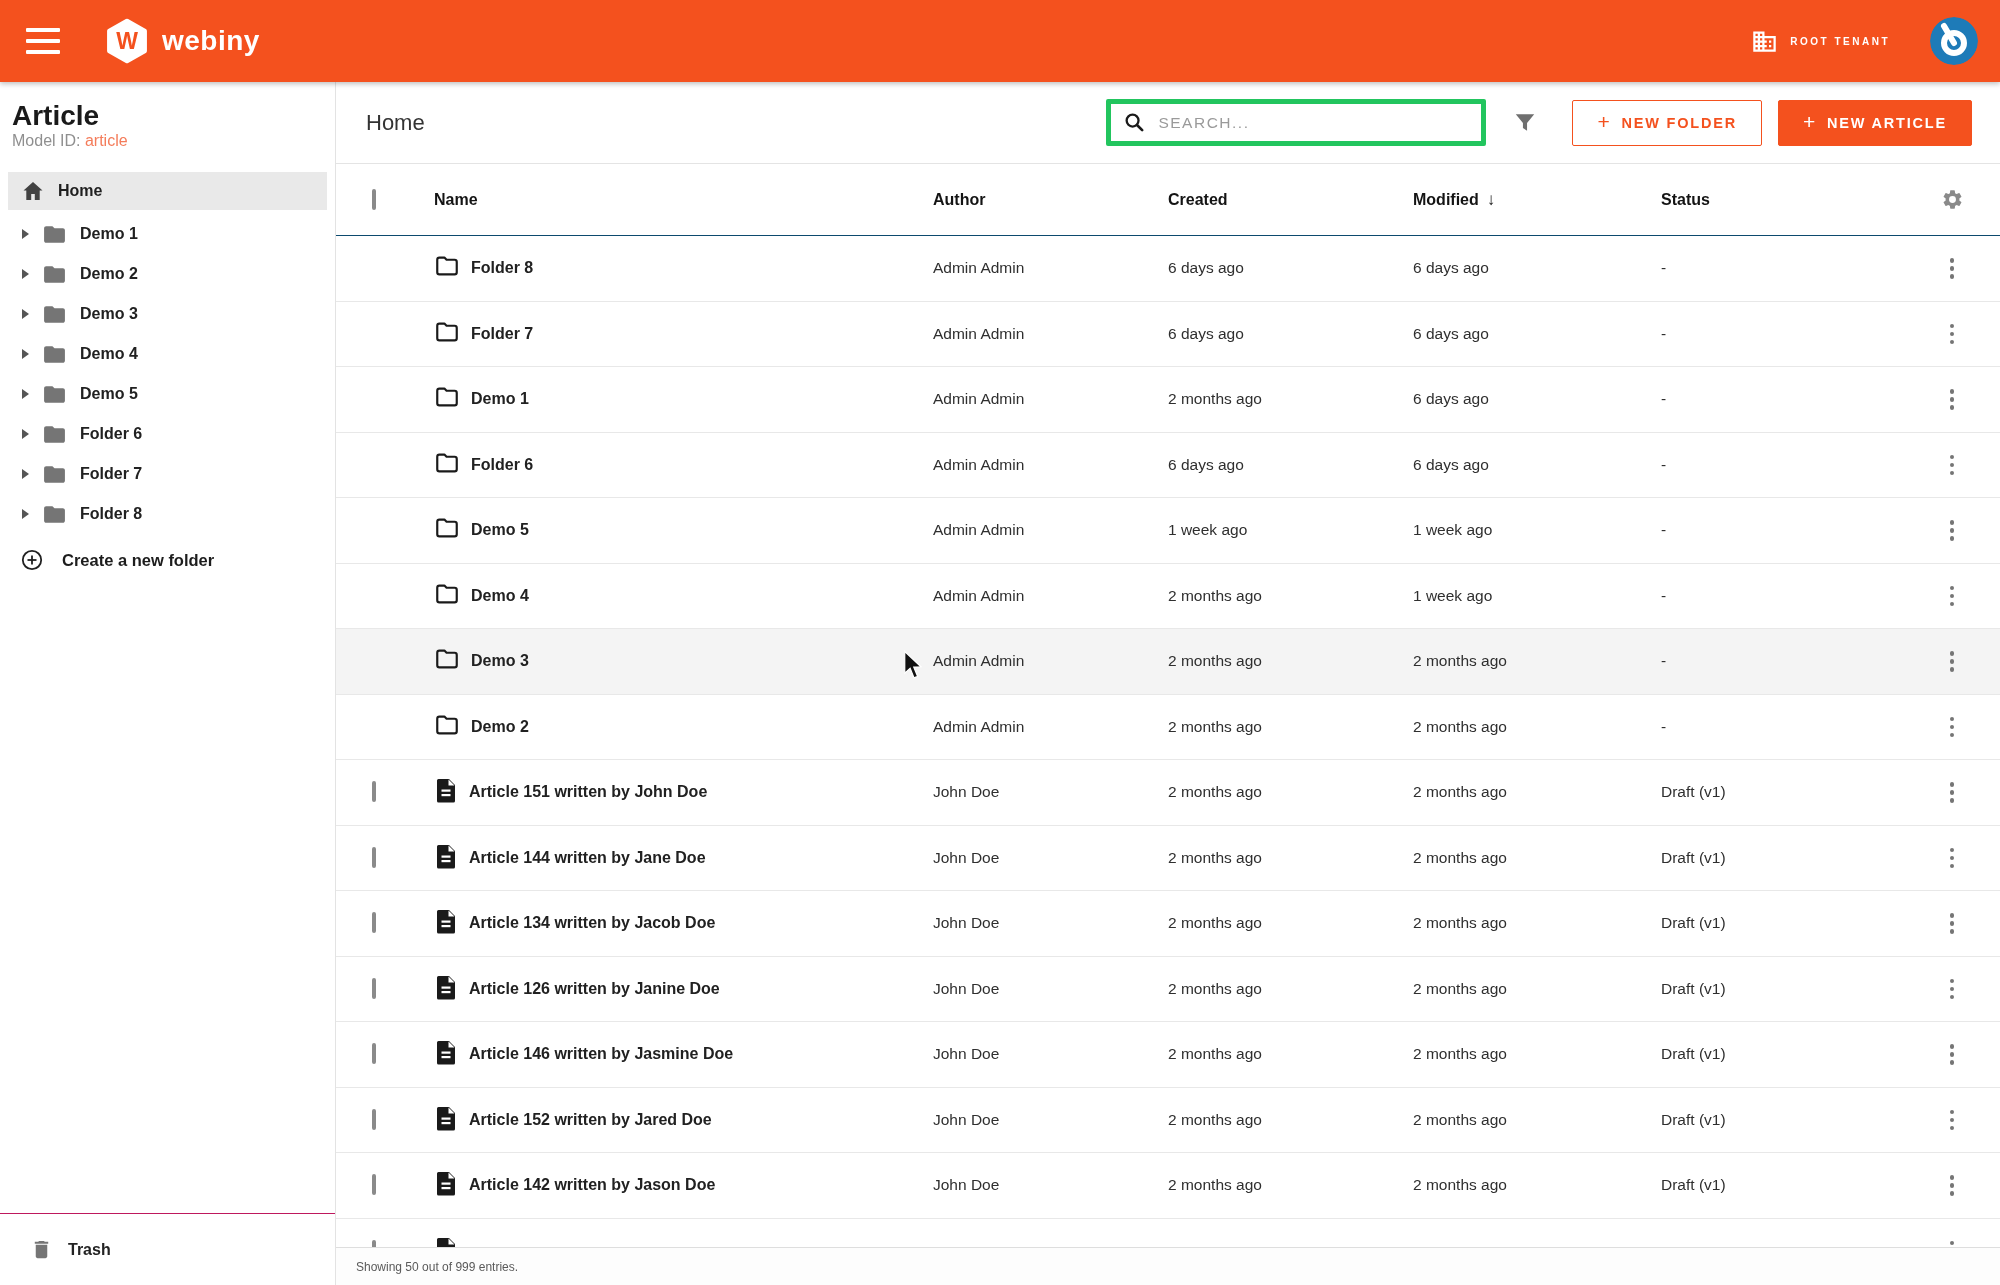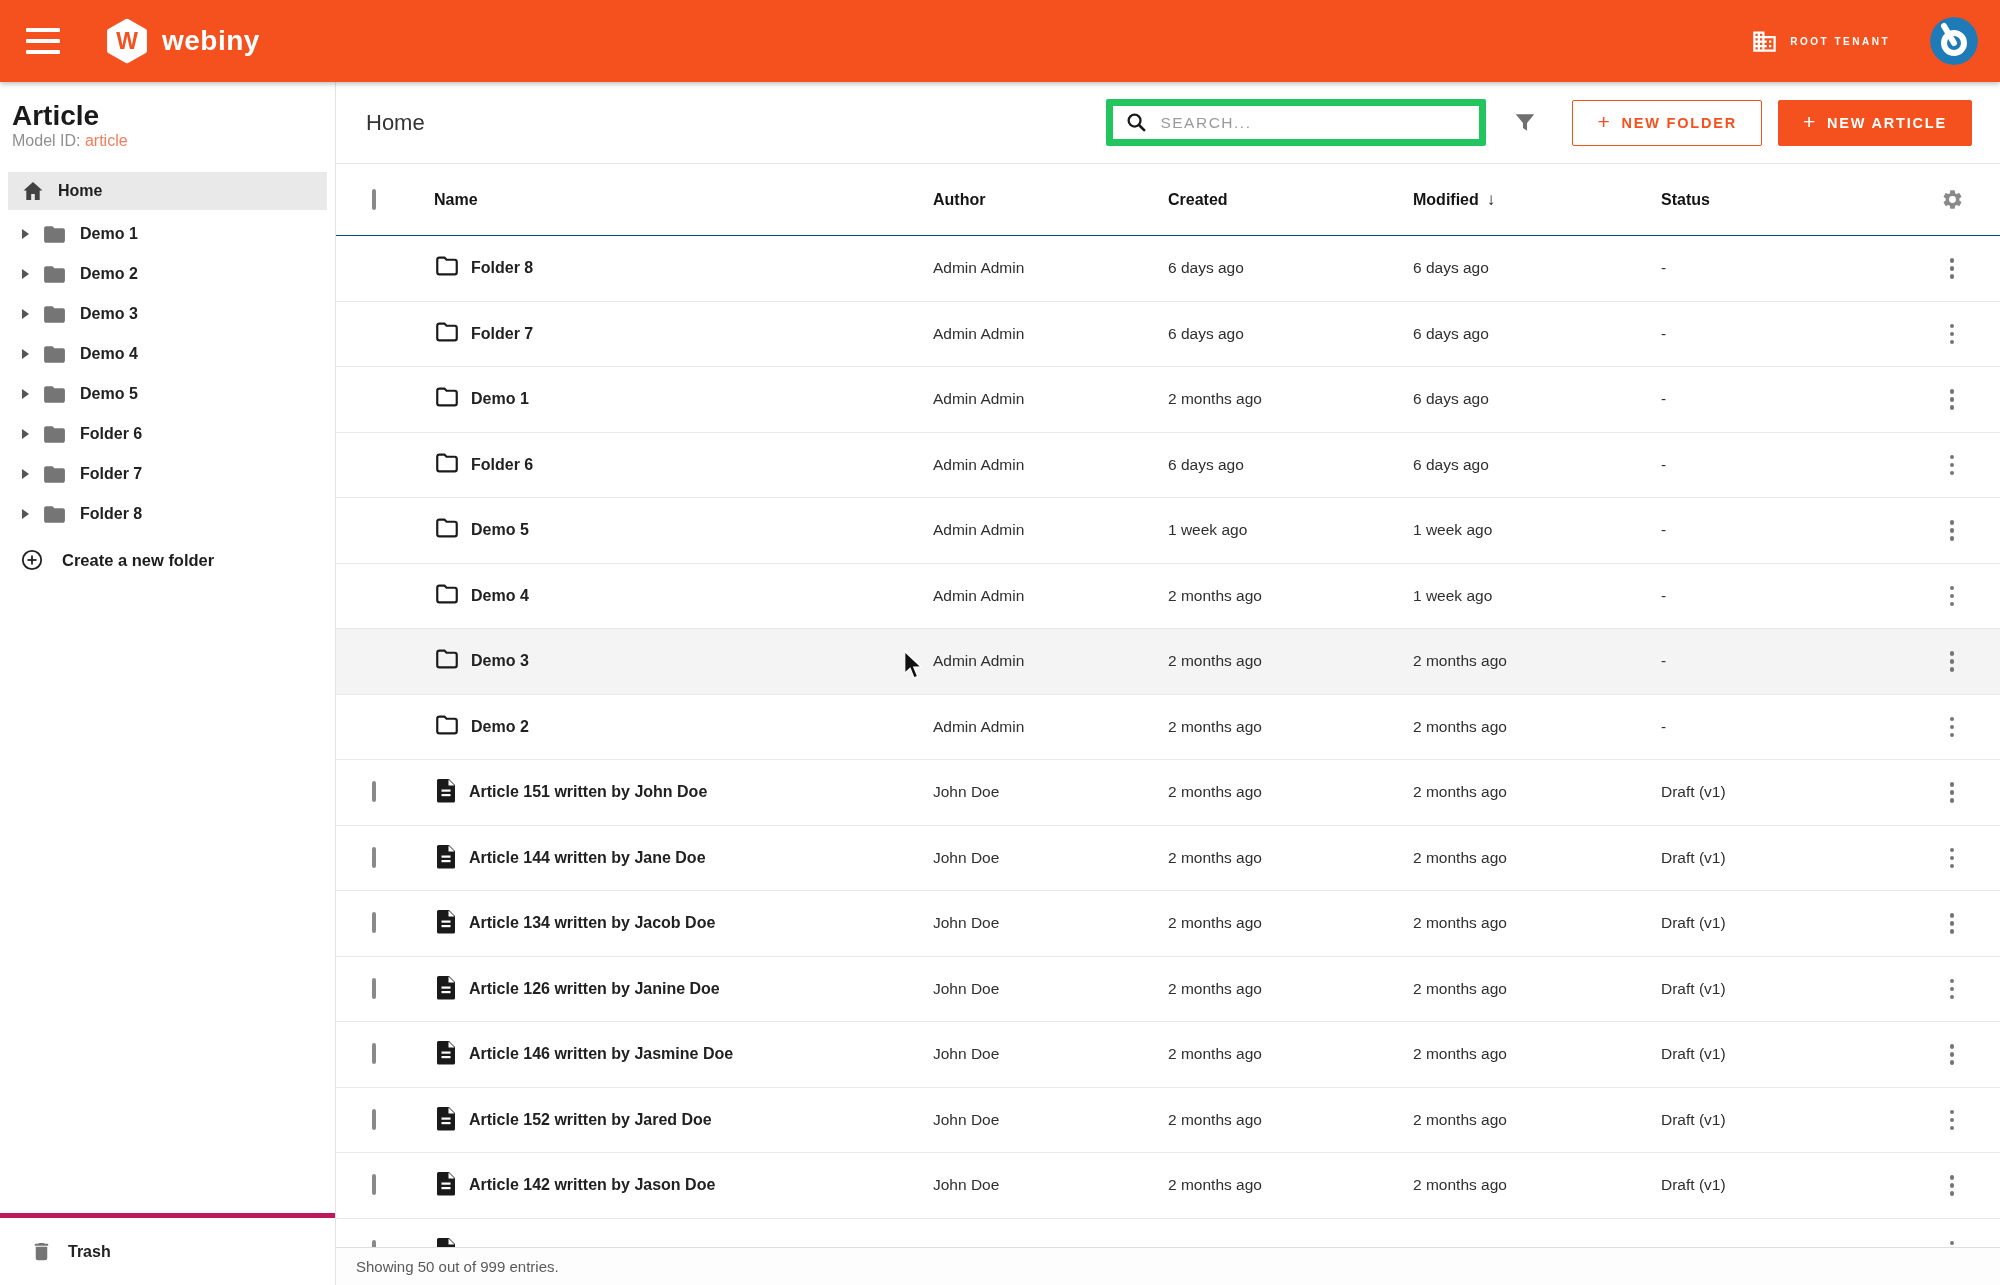--- a/index.html
+++ b/index.html
@@ -30,27 +30,27 @@
   .side-title{margin:18px 12px 0;font-size:28px;font-weight:700;color:#1a1a1a;}
   .model-id{margin:0 12px 0;font-size:16px;color:#8f8f8f;}
   .model-id b{color:var(--model-id-accent);font-weight:400;}
   .home-item{margin:22px 8px 0;height:38px;background:#e9e9e9;display:flex;align-items:center;gap:13px;padding-left:13px;font-size:16px;font-weight:700;color:#1f1f1f;cursor:pointer;}
   .tree{list-style:none;margin-top:4px;}
   .tree-item{height:40px;display:flex;align-items:center;padding-left:22px;cursor:pointer;}
   .chev{width:0;height:0;border-top:5px solid transparent;border-bottom:5px solid transparent;border-left:7px solid #555;margin-right:13px;}
   .tree-item .f-ico{margin-right:13px;display:flex;}
   .tree-label{font-size:16px;font-weight:600;color:#212121;}
   .create-folder{display:flex;align-items:center;gap:18px;padding-left:20px;height:44px;margin-top:4px;font-size:16.5px;font-weight:700;color:#1d1d1d;cursor:pointer;}
-  .trash-bar{position:absolute;bottom:0;left:0;right:0;height:72px;border-top:5px solid #be185d;display:flex;align-items:center;gap:15px;padding-left:30px;font-size:16px;font-weight:600;color:#232323;cursor:pointer;background:#fff;}
+  .trash-bar{position:absolute;bottom:0;left:0;right:0;height:72px;border-top:1px solid #be185d;display:flex;align-items:center;gap:15px;padding-left:30px;font-size:16px;font-weight:600;color:#232323;cursor:pointer;background:#fff;}
 
   
   .main{flex:1;position:relative;background:#fff;overflow:hidden;}
   .toolbar{height:82px;display:flex;align-items:center;padding:0 28px 0 30px;border-bottom:1px solid #e4e4e4;}
   .page-title{font-size:22px;font-weight:500;color:#333;}
-  .search{margin-left:auto;width:380px;height:47px;border:7px solid #22c55e;border-radius:2px;display:flex;align-items:center;padding:0 12px;gap:12px;background:#fff;}
+  .search{margin-left:auto;width:380px;height:47px;border:5px solid #22c55e;border-radius:2px;display:flex;align-items:center;padding:0 12px;gap:12px;background:#fff;}
   .search input{border:none;outline:none;flex:1;font-family:inherit;font-size:15.5px;letter-spacing:1px;color:#333;}
   .search input::placeholder{color:#9a9a9a;letter-spacing:1.5px;}
   .filter-btn{width:46px;height:46px;display:grid;place-items:center;margin:0 8px 0 16px;cursor:pointer;background:none;border:none;}
   .btn{height:46px;display:flex;align-items:center;gap:10px;border-radius:2px;font-family:inherit;font-size:14.5px;font-weight:600;letter-spacing:1.8px;padding:0 24px;cursor:pointer;}
   .btn .plus{font-size:21px;font-weight:400;line-height:1;margin-top:-2px;}
   .btn-outline{background:#fff;border:1px solid var(--primary);color:var(--primary);margin-left:16px;}
   .btn-filled{background:var(--primary);border:1px solid var(--primary);color:#fff;margin-left:16px;}
 
   
   .grid-cols{display:grid;grid-template-columns:62px 1fr 235px 245px 248px 259px 64px;align-items:center;padding:0 16px 0 36px;}
@@ -59,21 +59,21 @@
   .checkbox{width:20px;height:20px;border:2px solid #8a8a8a;border-radius:2px;background:#fff;cursor:pointer;}
   .row{height:65.5px;border-bottom:1px solid #e8e8e8;cursor:pointer;background:#fff;}
   .row.hover{background:#f4f4f4;}
   .name-cell{display:flex;align-items:center;gap:11px;min-width:0;}
   .name-cell .txt{font-size:16px;font-weight:600;color:#212121;white-space:nowrap;overflow:hidden;}
   .cell{font-size:15.5px;color:#2f2f2f;}
   .row.folder .checkbox{visibility:hidden;}
   .kebab{display:flex;flex-direction:column;gap:3.5px;align-items:center;justify-self:center;cursor:pointer;background:none;border:none;padding:4px;}
   .kebab i{width:4.5px;height:4.5px;border-radius:50%;background:#757575;}
   .gear{justify-self:center;cursor:pointer;display:flex;}
-  .table-footer{position:absolute;bottom:0;left:0;right:0;height:38px;background:#fdfdfd;border-top:1px solid #dedede;display:flex;align-items:center;padding-left:20px;font-size:15px;color:#5a5a5a;z-index:10;}
+  .table-footer{position:absolute;bottom:0;left:0;right:0;height:38px;background:#fdfdfd;border-top:1px solid #dedede;display:flex;align-items:center;padding-left:20px;font-size:12px;color:#5a5a5a;z-index:10;}
 
   .cursor{position:absolute;left:900px;top:650px;z-index:50;pointer-events:none;}
 </style>
 </head>
 <body>
 
 <header class="topbar">
   <div class="hamburger">
       <span></span>
       <span></span>

